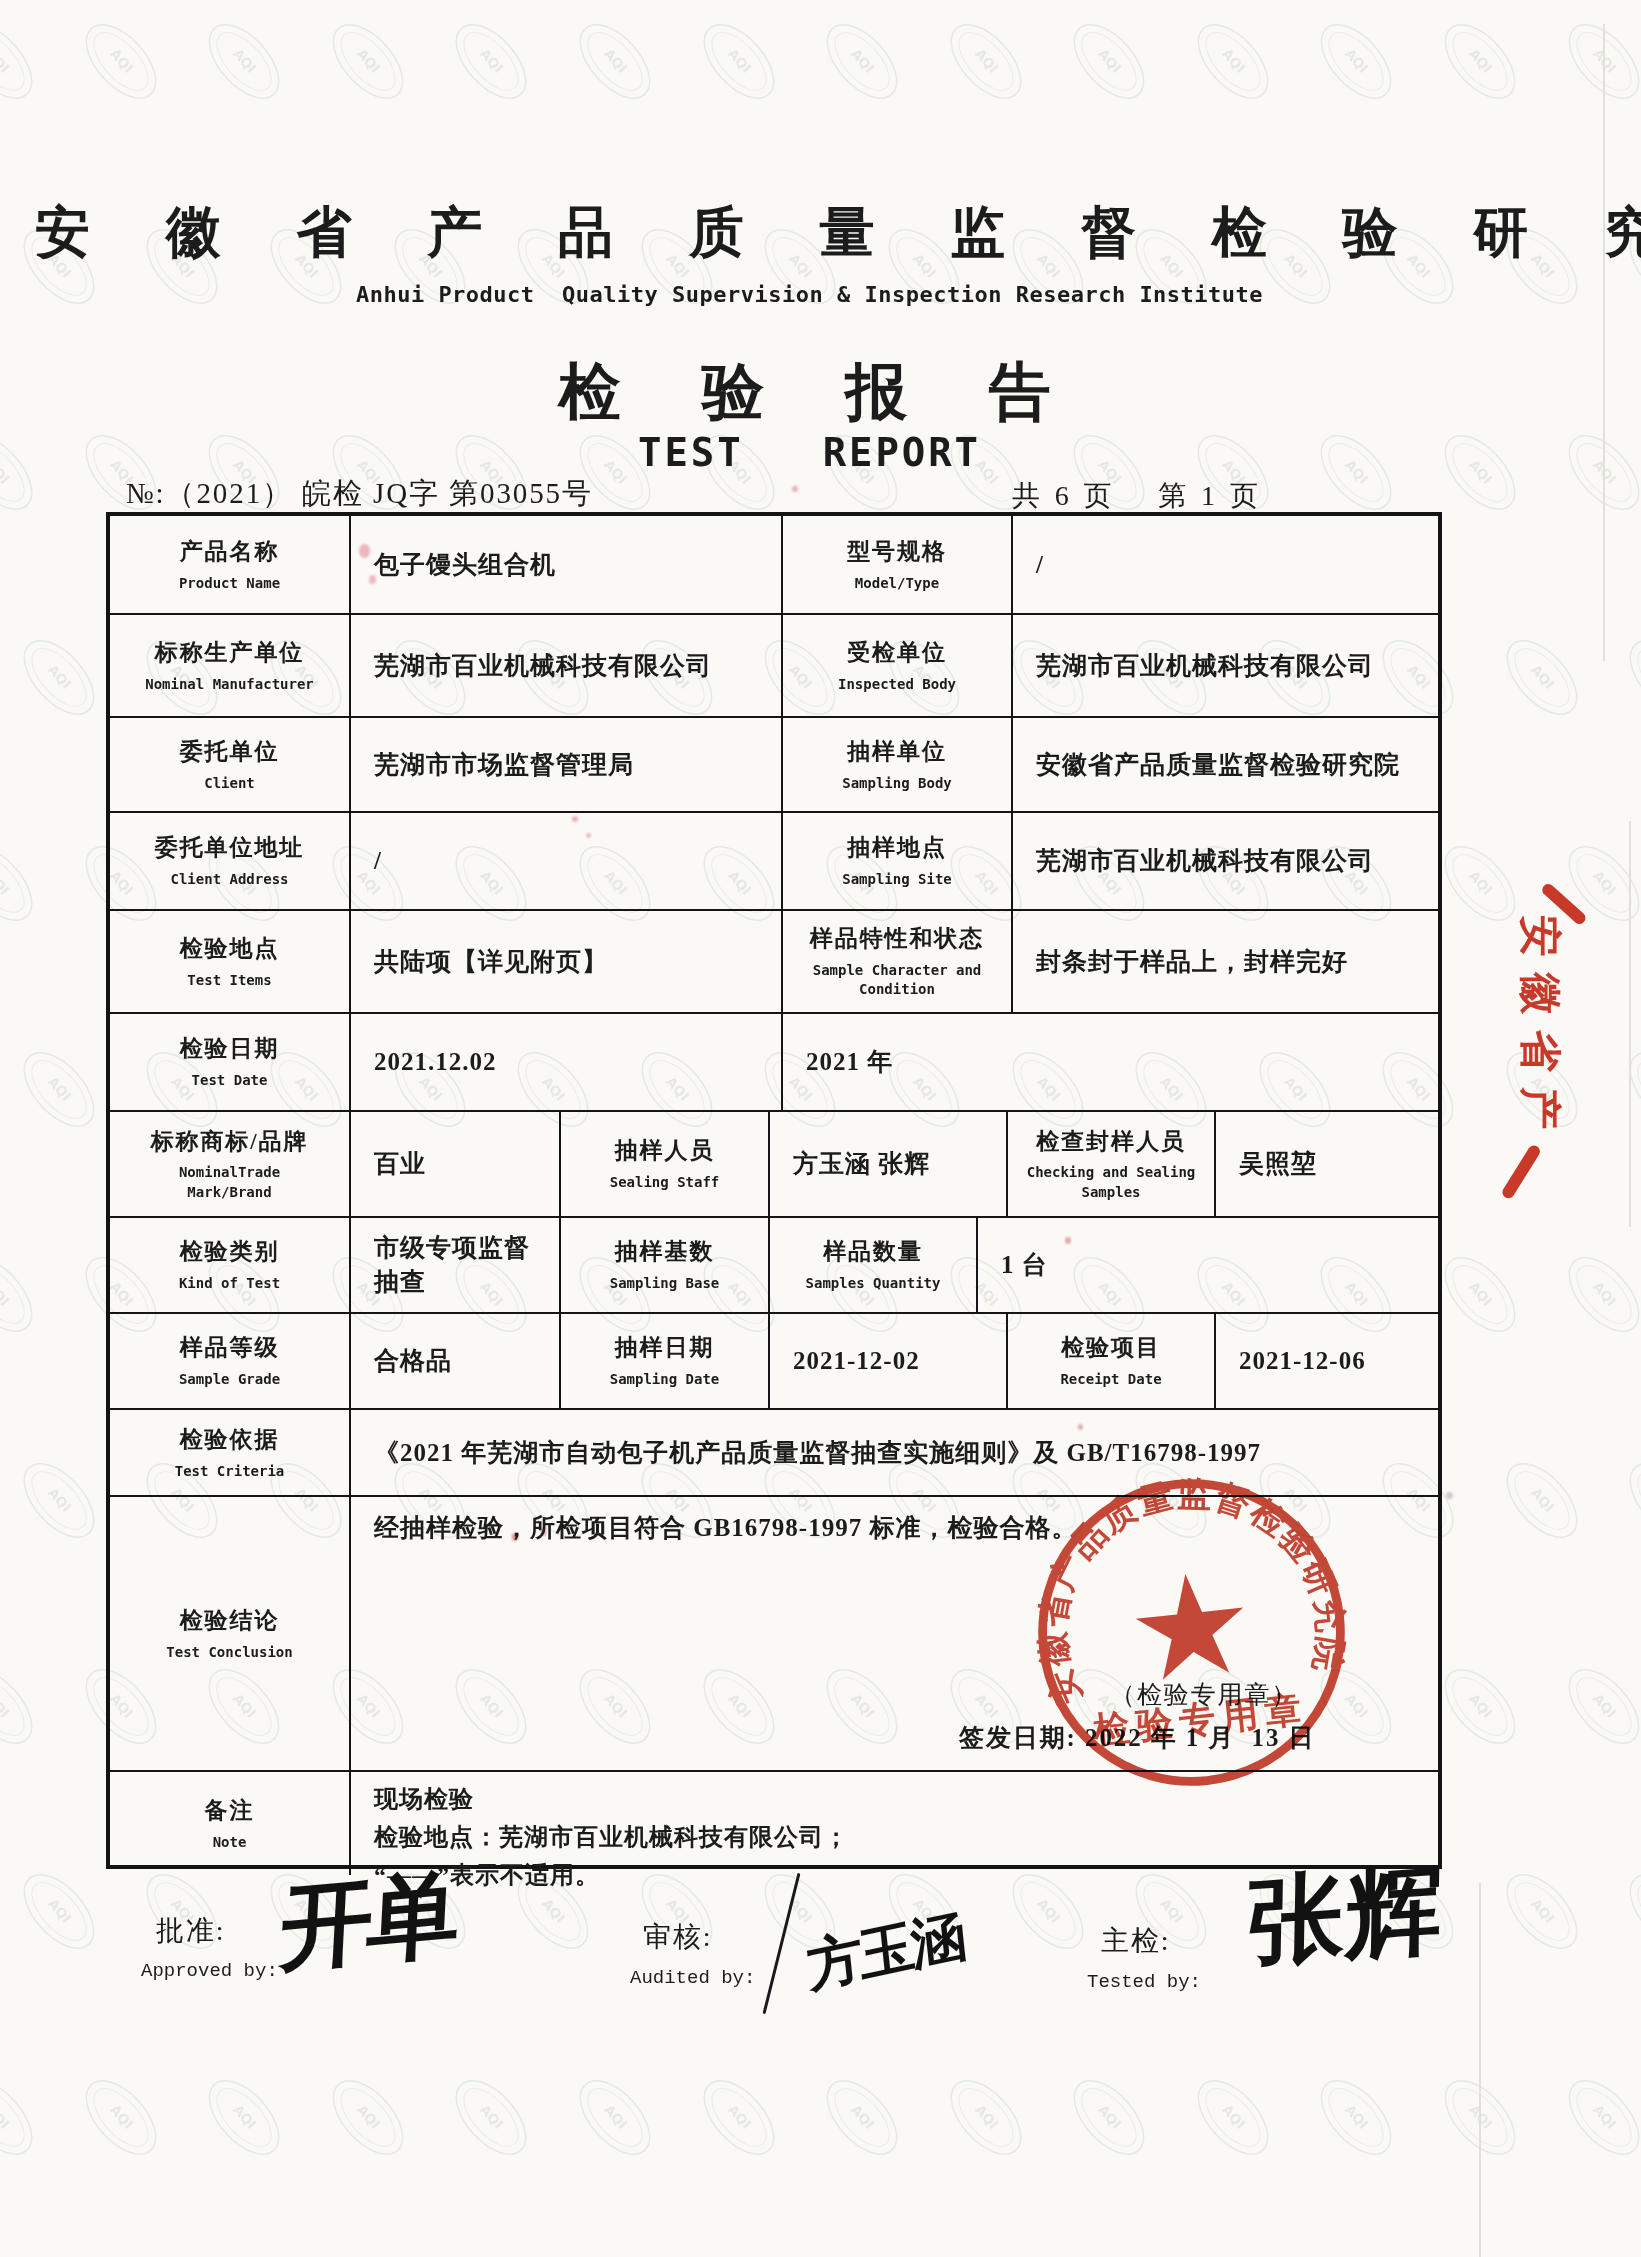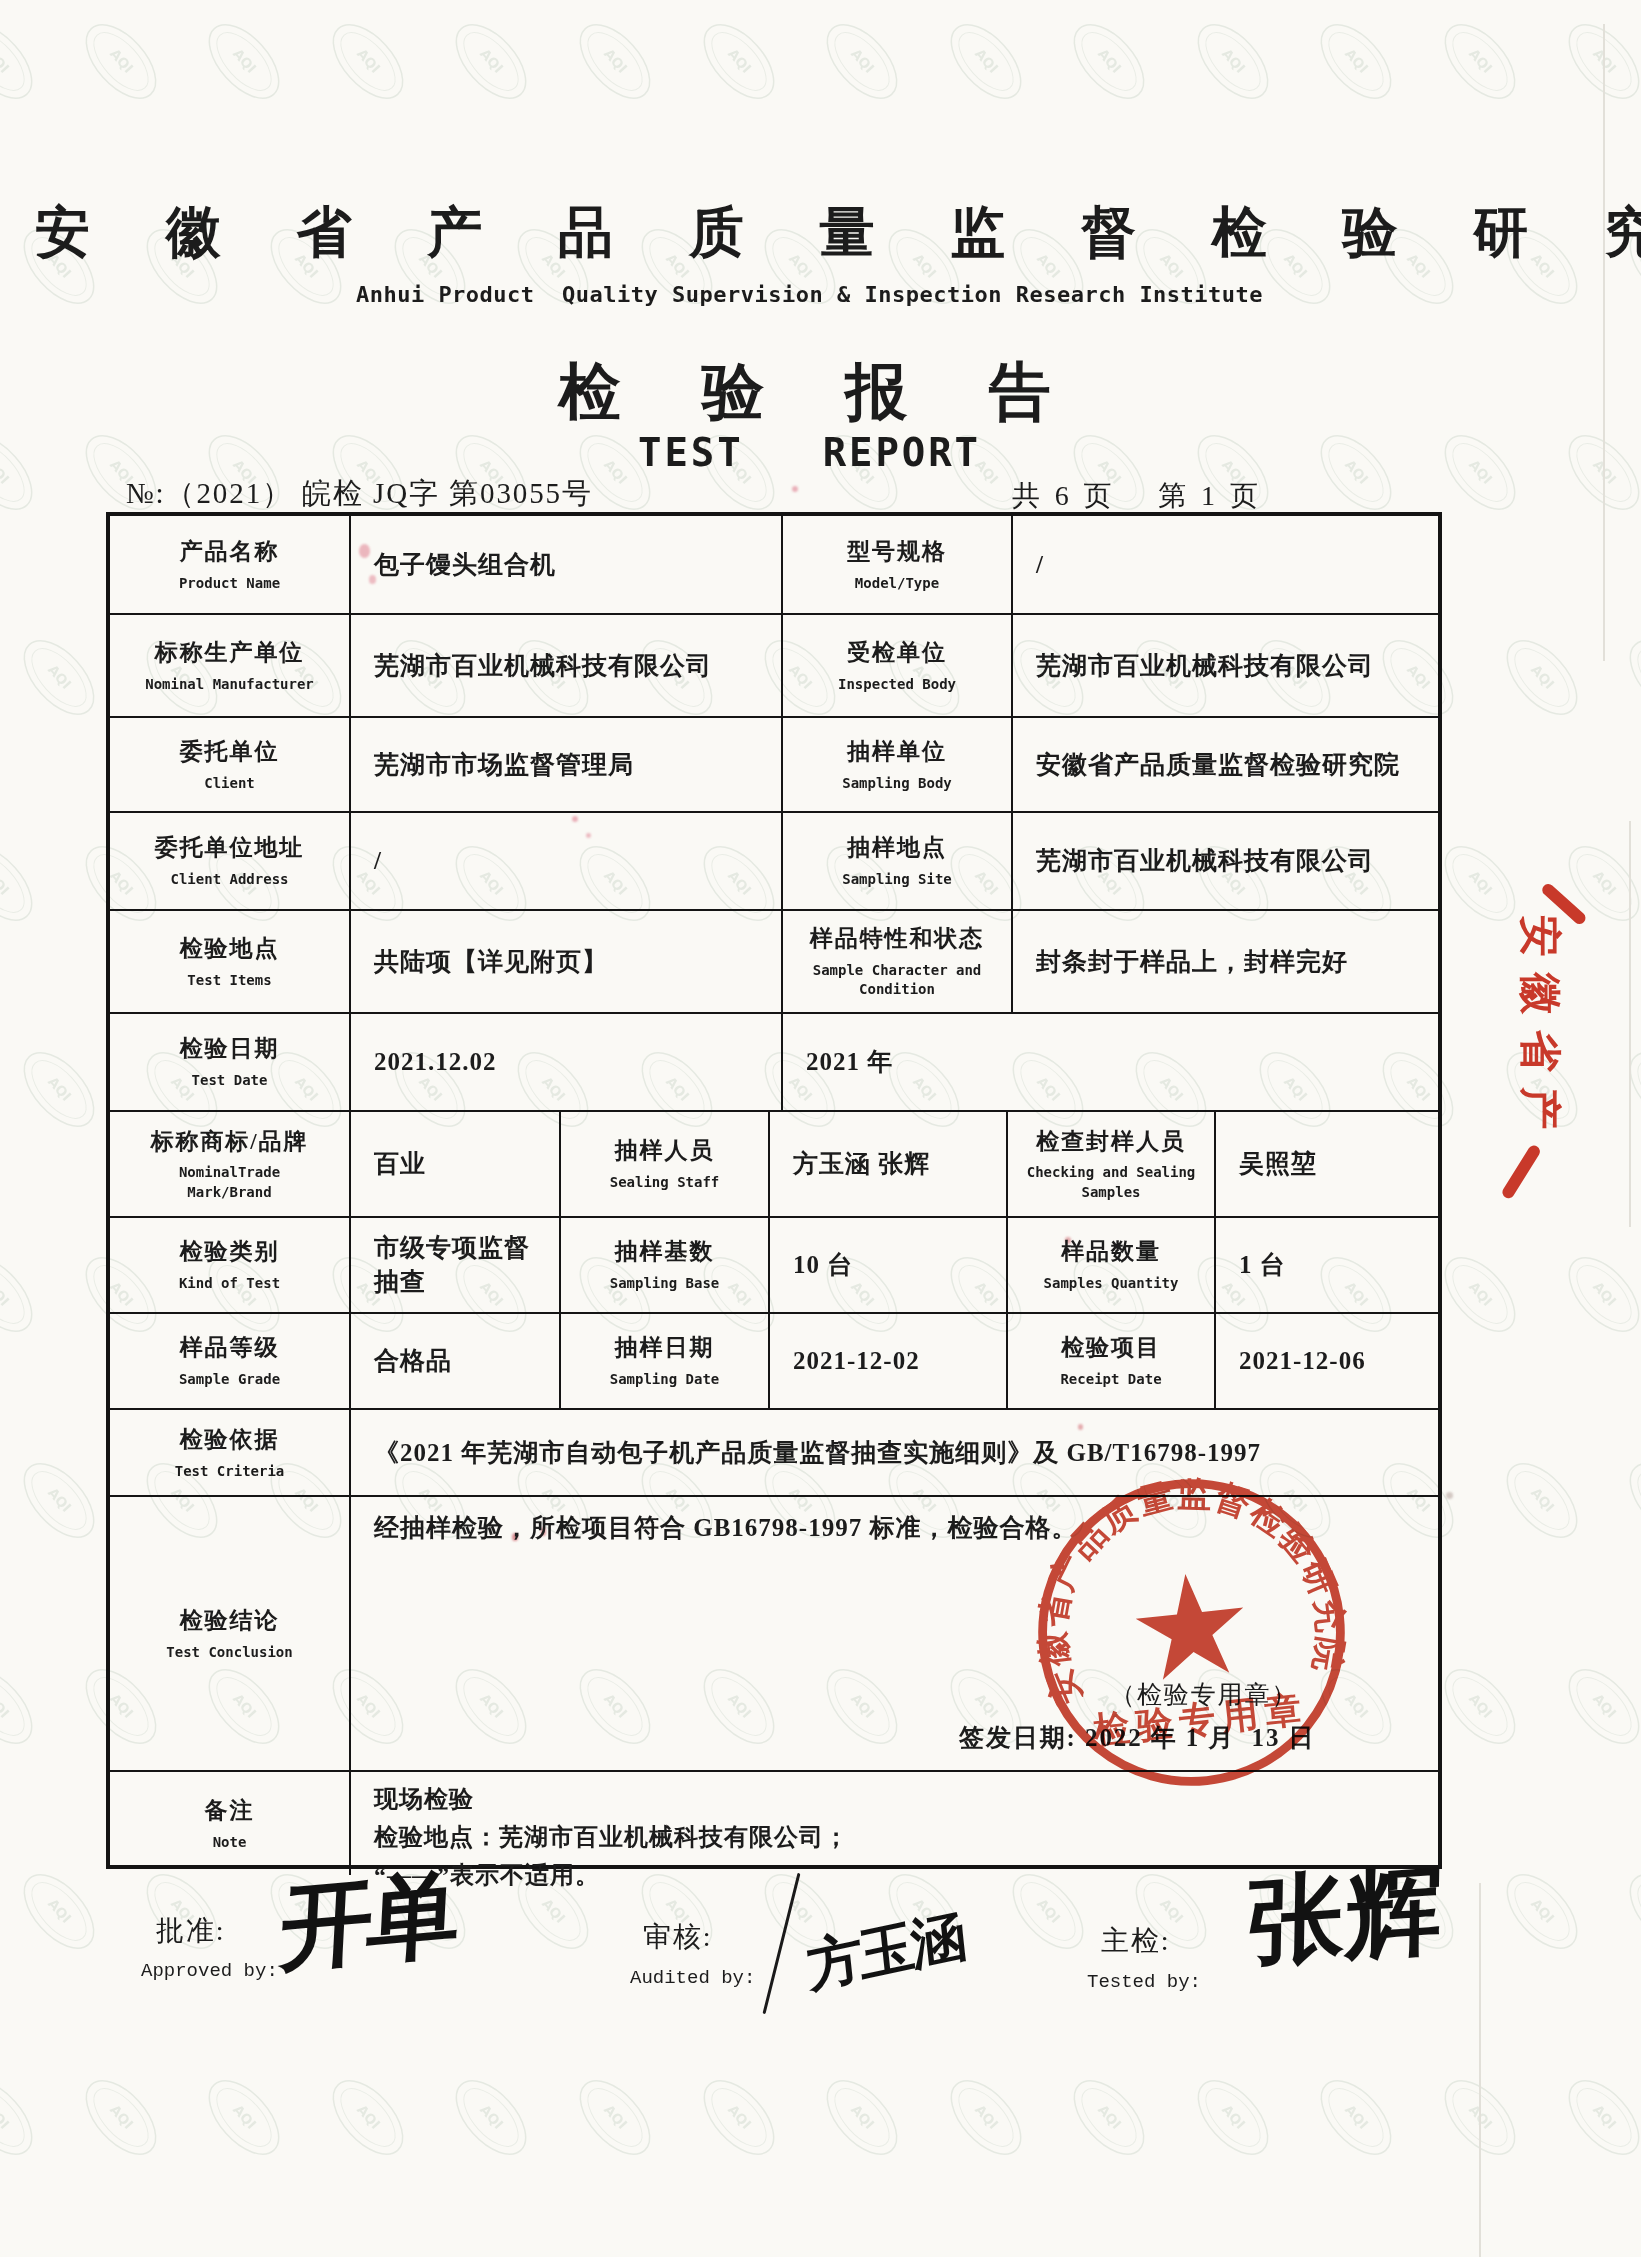--- a/index.html
+++ b/index.html
@@ -984,23 +984,20 @@
         <div class="zh">检验类别</div>
         <div class="en">Kind of Test</div>
       </div>
       <div class="cell value sw1">
           <span>市级专项监督抽查</span>
         </div>
       <div class="cell label sw2">
         <div class="zh">抽样基数</div>
         <div class="en">Sampling Base</div>
       </div>
-      <div class="cell value sw3">
-          <span>10 台</span>
-        </div>
       <div class="cell label sw4">
         <div class="zh">样品数量</div>
         <div class="en">Samples Quantity</div>
       </div>
       <div class="cell value sw5">
           <span>1 台</span>
         </div>
     </div>
 
     <div class="row r9">

